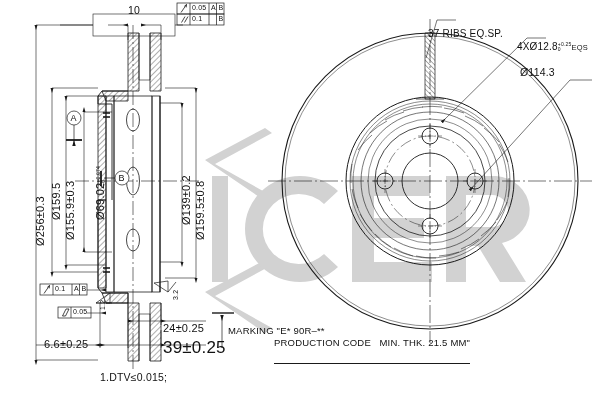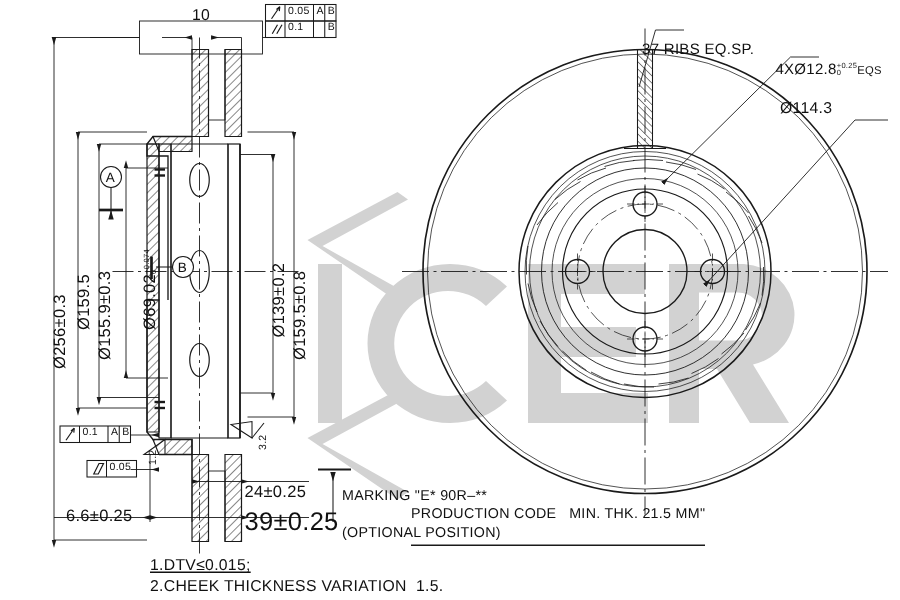--- a/index.html
+++ b/index.html
@@ -378,18 +378,16 @@
   <div class="txt" style="left:428px; top:4px; font-size:10px;margin-top:24px;">37 RIBS EQ.SP.</div>
 
   <div class="txt" style="left:505px; top:30px; font-size:10px;">
     <span>4XØ12.8</span><span class="fracbox"><span>+0.25</span><br><span>0</span></span><span style="font-size:7.5px;">EQS</span>
   </div>
 
   <div class="txt" style="left:520px; top:66px; font-size:10.5px;">Ø114.3</div>
 
   <div class="txt" style="left:228px; top:325px; font-size:9.5px;">MARKING "E* 90R–**</div>
   <div class="txt" style="left:228px; top:337px; font-size:9.5px; border-bottom:0.8px solid #1a1a1a; padding-bottom:15px;margin-left:46px;">PRODUCTION CODE   MIN. THK. 21.5 MM"</div>
-  <div class="txt" style="left:228px; top:350px; font-size:9.5px;">(OPTIONAL POSITION)</div>
-
-  <div class="txt note" style="left:100px; top:371px;text-decoration:underline;">1.DTV≤0.015;</div>
-  <div class="txt note" style="left:100px; top:385px;">2.CHEEK THICKNESS VARIATION  1.5.</div>
+
+  <div class="txt note" style="left:100px; top:371px;">1.DTV≤0.015;</div>
 
 </div>
 
 </body></html>

